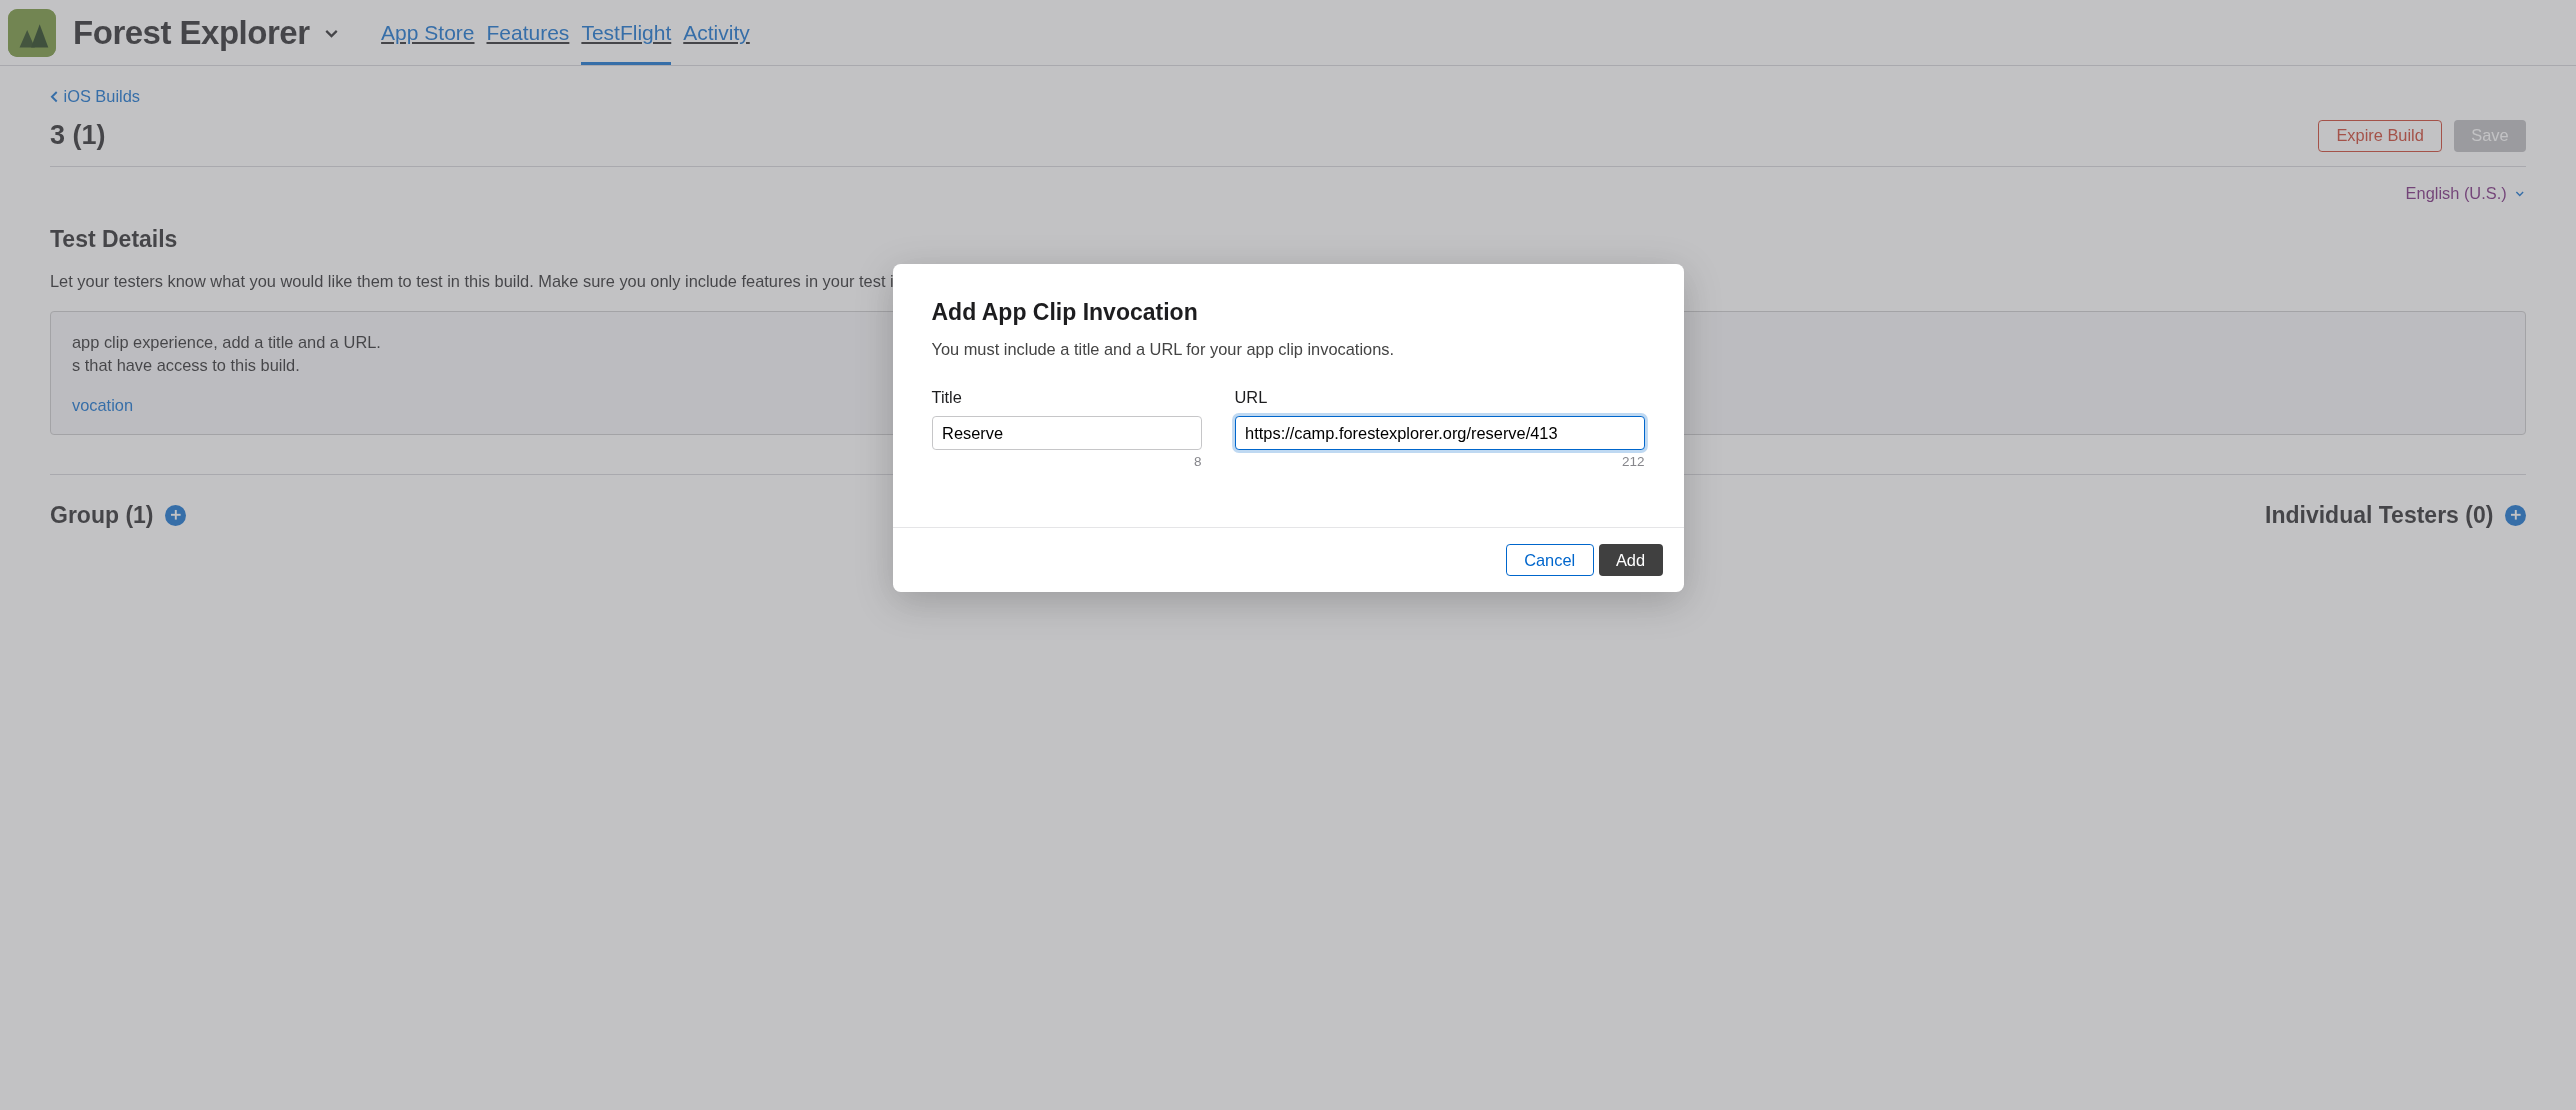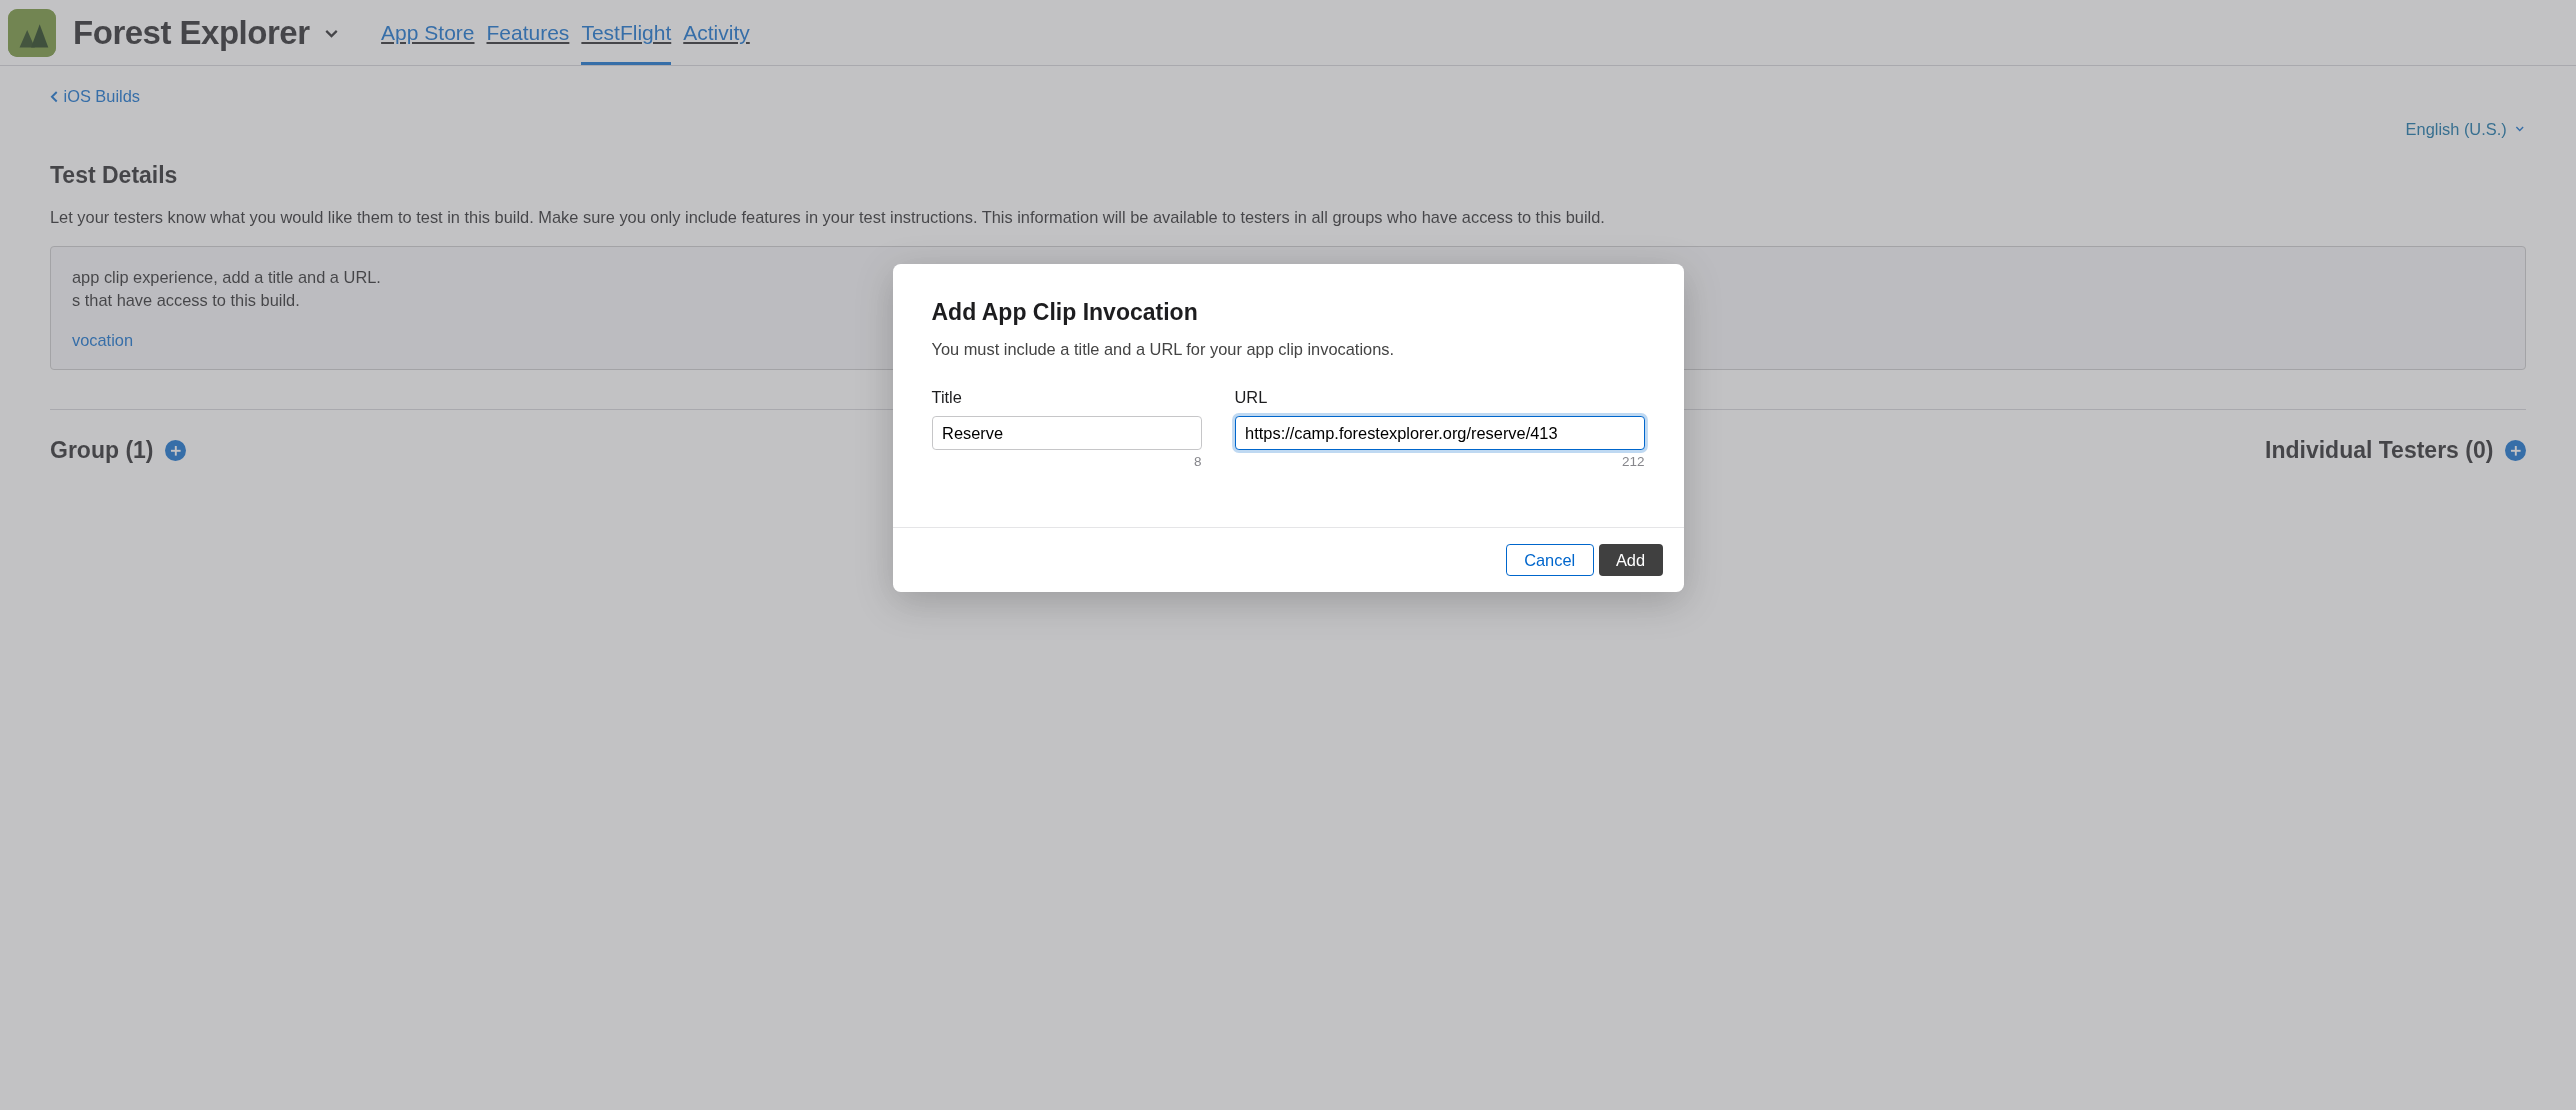--- a/index.html
+++ b/index.html
@@ -103,21 +103,21 @@
     background: #b8b8bc;
     color: #fff;
     border: none;
   }
   .lang-row {
     display: flex;
     justify-content: flex-end;
     margin-bottom: 23px;
   }
   .lang-select {
-    color: #0369a1;
+    color: #701a75;
     font-size: 16.4px;
     display: inline-flex;
     align-items: center;
     gap: 5.8px;
     cursor: pointer;
   }
   .section-title {
     font-size: 23px;
     font-weight: 700;
     margin-bottom: 17.4px;
@@ -278,20 +278,27 @@
   </div>
 
   <div class="content">
     <div class="back-link">
       <svg width="9.6" height="13.5" viewBox="0 0 10 14" fill="none" stroke="#0066cc" stroke-width="2">
           <polyline points="7 2 2 7 7 12"></polyline>
         </svg>
       <span>iOS Builds</span>
     </div>
 
+    <div class="build-row">
+      <div class="build-title">3 (1)</div>
+      <div class="btn-row">
+        <button class="btn btn-danger-outline">Expire Build</button>
+        <button class="btn btn-disabled">Save</button>
+      </div>
+    </div>
 
     <div class="lang-row">
       <div class="lang-select">
         <span>English (U.S.)</span>
         <svg width="13.5" height="13.5" viewBox="0 0 24 24" fill="none" stroke="#0066cc" stroke-width="2.5">
             <polyline points="6 9 12 15 18 9"></polyline>
           </svg>
       </div>
     </div>
 

